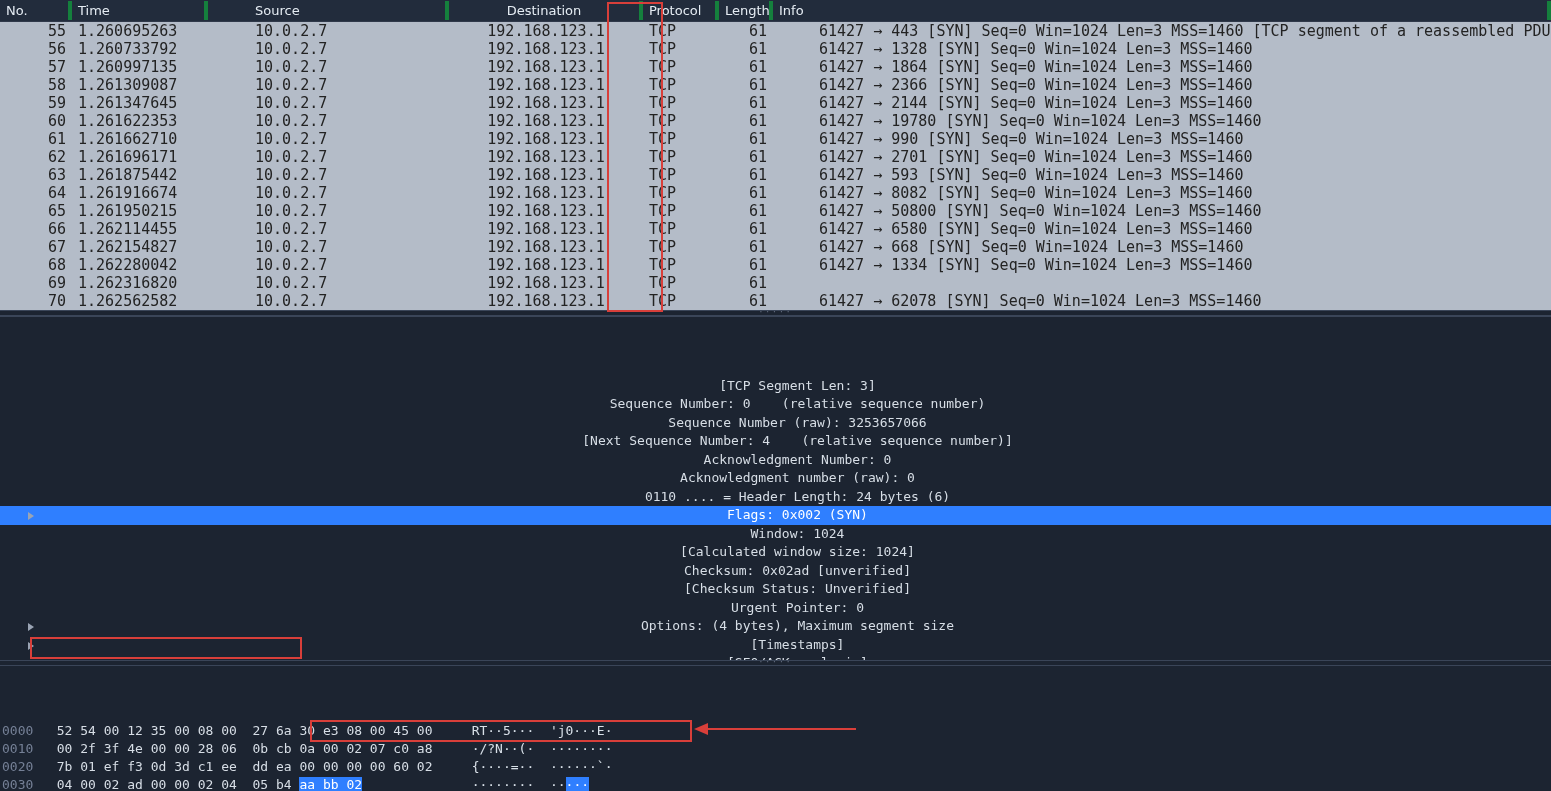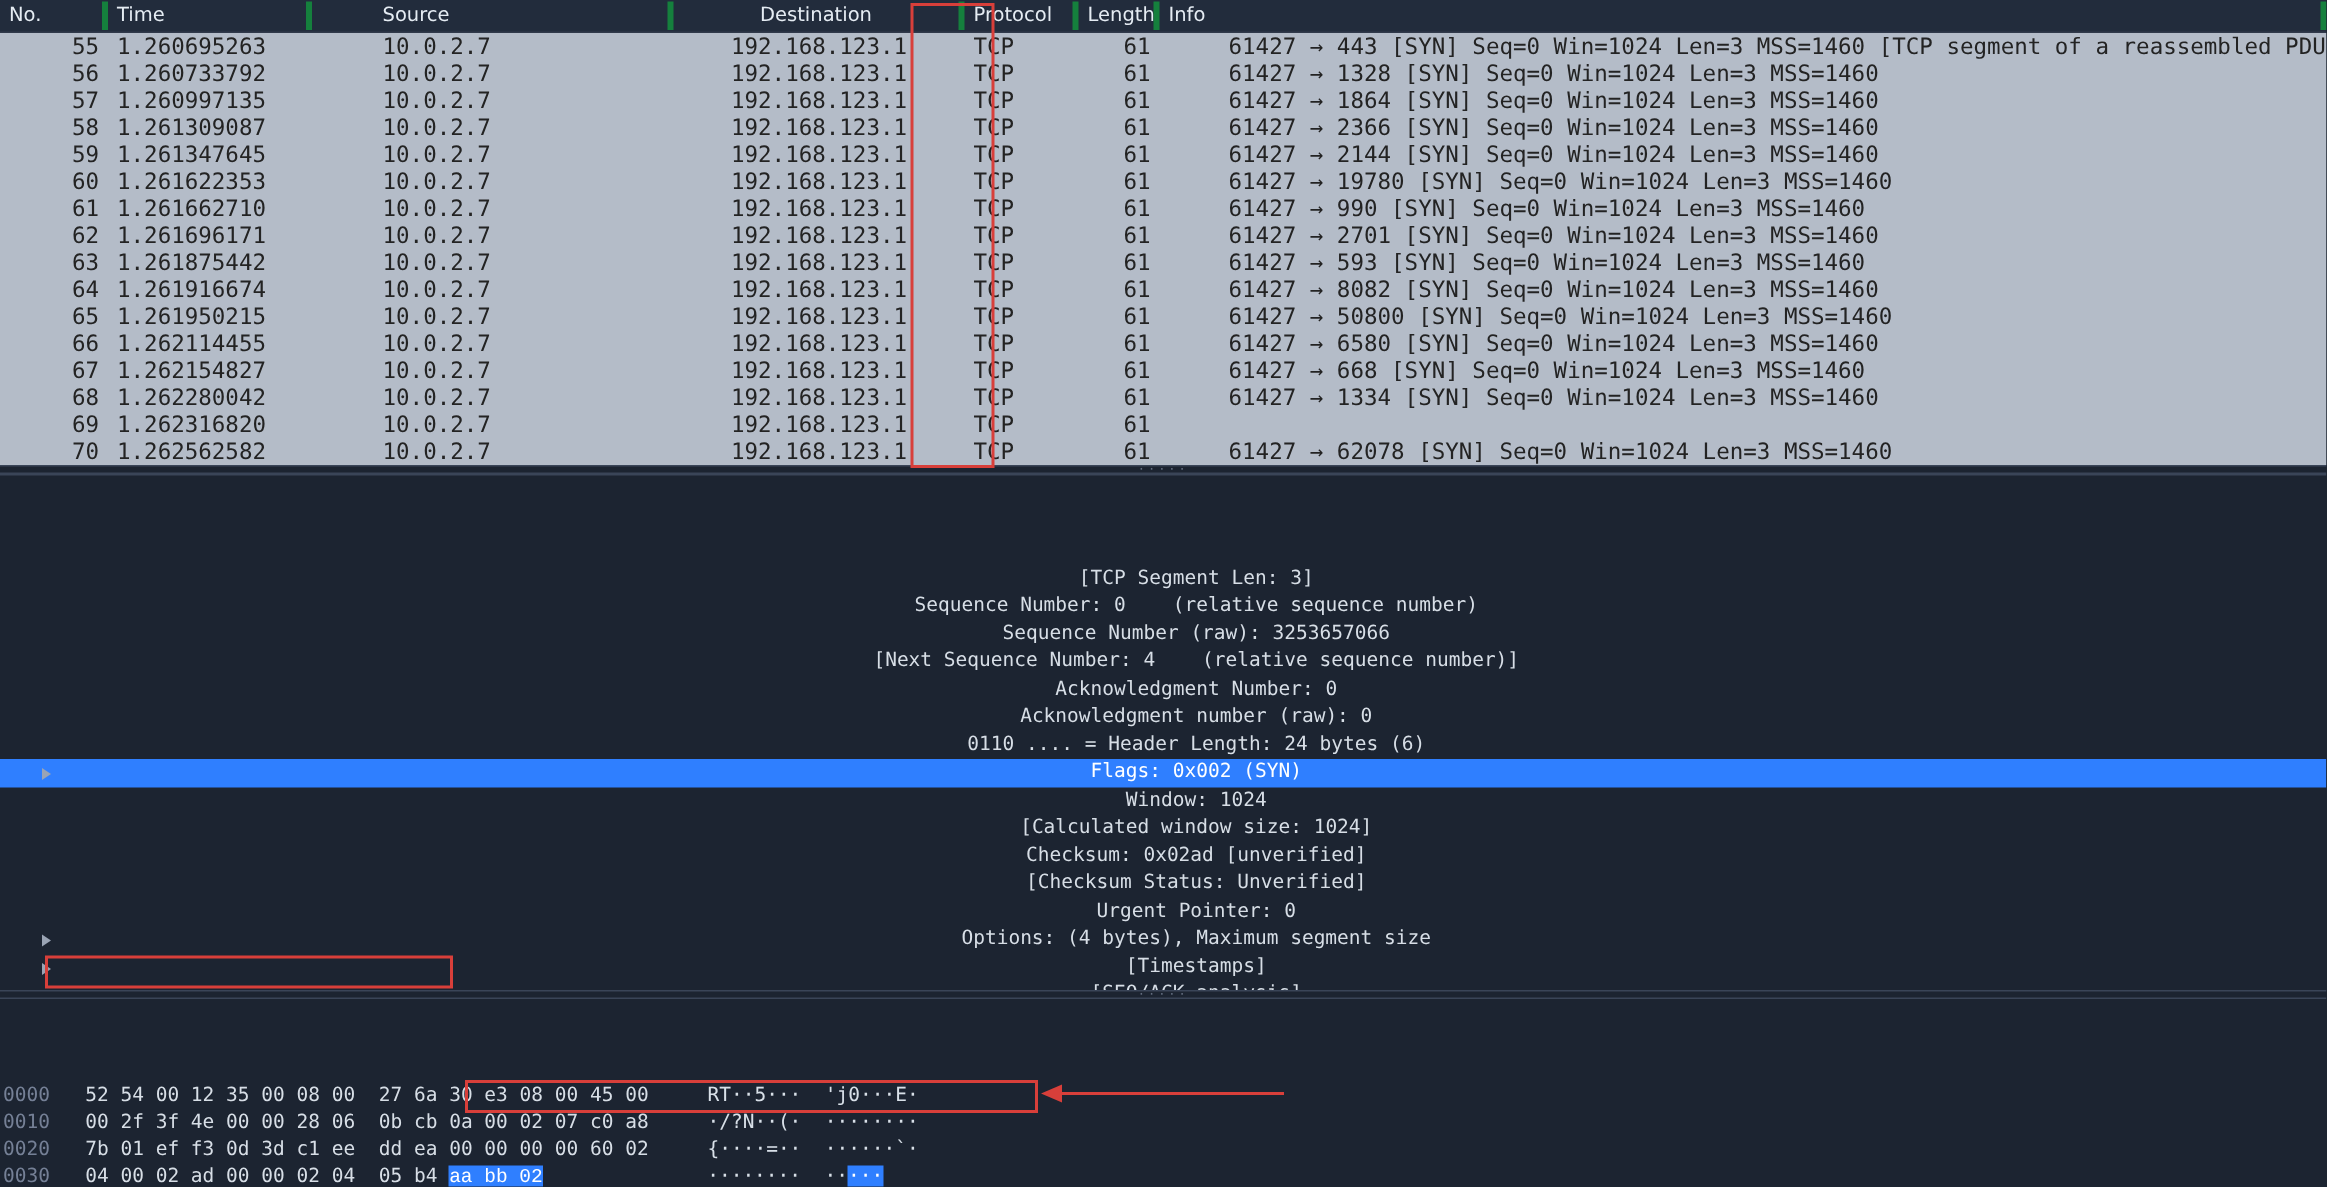--- a/index.html
+++ b/index.html
@@ -100,21 +100,20 @@
     font-size: 13px;
     line-height: 18px;
     white-space: pre;
     padding: 2px 0 0 2px;
   }
   .hex-pane .offset { color: #758096; }
   .hex-pane .bytes  { color: #d7dee6; margin-top: 19px; }
   .hex-pane .bytes .hl {
     background: #2f7fff;
     color: #fff;
-    font-family: Liberation Mono, monospace;
   }
   .hex-pane .ascii .hl {
     background: #2f7fff;
     color: #fff;
   }
   .red-box {
     position: absolute;
     border: 2px solid #d83f3a;
     pointer-events: none;
   }

